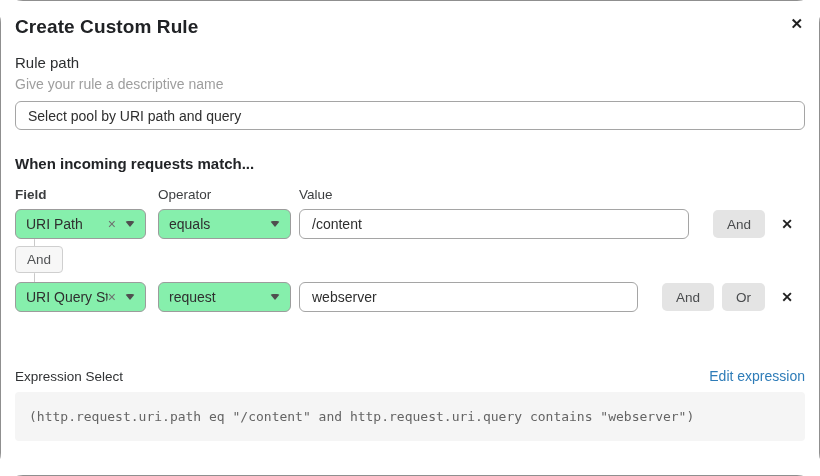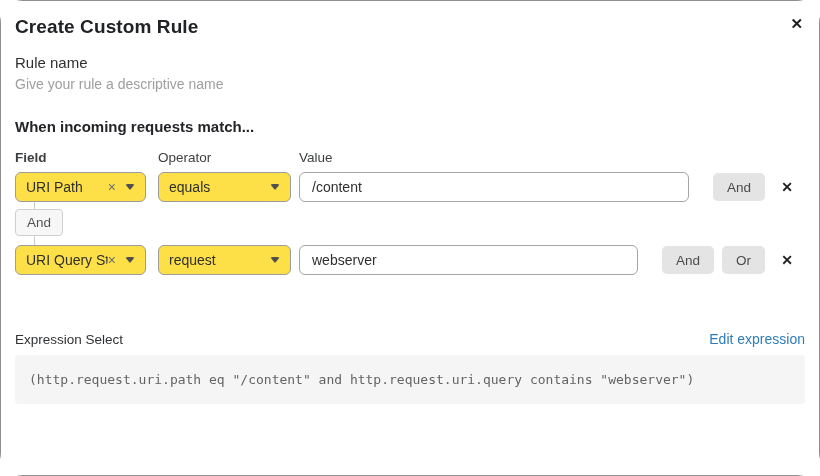--- a/index.html
+++ b/index.html
@@ -43,21 +43,21 @@
   .match-heading { margin-top: 24px; font-size: 15px; font-weight: 700; color: #222427; line-height: 19px; }
   .col-labels { display: flex; margin-top: 14px; font-size: 13.5px; color: #3c3e40; line-height: 16px; }
   .col-field-label { width: 143px; font-weight: bold; }
   .col-op-label { width: 141px; }
   .col-value-label { flex: 1; }
 
   .cond-row { display: flex; align-items: center; height: 30px; margin-top: 6px; }
   .dropdown {
     display: flex; align-items: center; height: 30px;
     border: 1px solid #9c9c9c; border-radius: 6px;
-    background: #fde047; padding: 0 10px; cursor: pointer;
+    background: #86efac; padding: 0 10px; cursor: pointer;
   }
   .dd-field { width: 131px; margin-right: 12px; }
   .dd-op { width: 133px; margin-right: 8px; gap: 7px; }
   .dd-text { flex: 1; font-size: 14px; color: #2f2f2f; white-space: nowrap; overflow: hidden; }
   .clear-x { font-size: 14px; color: #6f6f6f; margin-right: 9px; line-height: 1; cursor: pointer; }
   .caret {
     width: 0; height: 0;
     border-left: 5px solid transparent; border-right: 5px solid transparent;
     border-top: 6px solid #4f4f4f;
   }
@@ -108,22 +108,23 @@
 <body>
 
 <div class="modal">
   <div class="content">
 
     <div class="header-row">
       <div class="title">Create Custom Rule</div>
       <button class="close-btn">✕</button>
     </div>
 
-    <div class="rule-label">Rule name</div>
+    <div class="rule-label">Rule path</div>
     <div class="rule-help">Give your rule a descriptive name</div>
+    <input class="text-input" type="text" value="Select pool by URI path and query" style="">
 
     <div class="match-heading">When incoming requests match...</div>
 
     <div class="col-labels">
       <div class="col-field-label">Field</div>
       <div class="col-op-label">Operator</div>
       <div class="col-value-label">Value</div>
     </div>
 
     <div class="cond-row">

